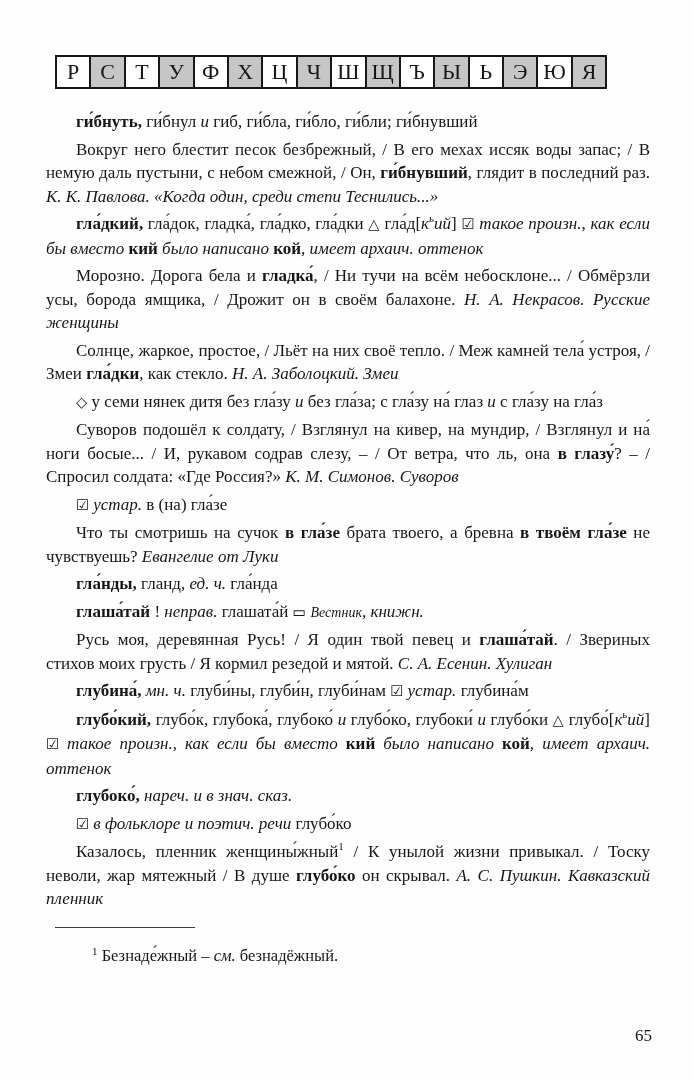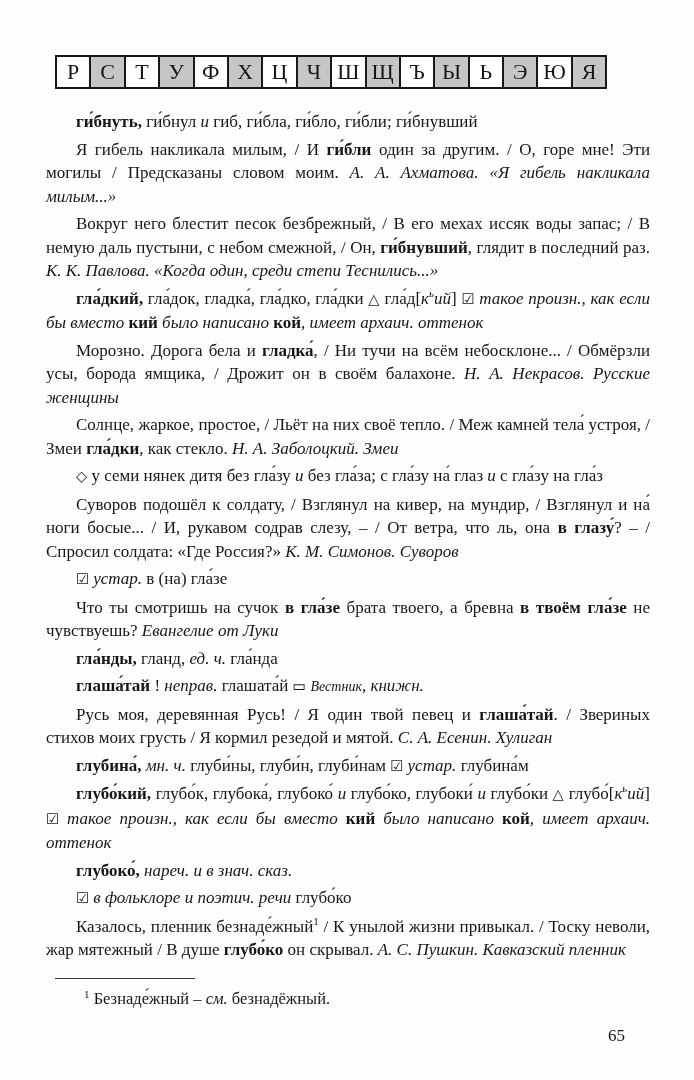--- a/index.html
+++ b/index.html
@@ -59,29 +59,29 @@
     margin-top: 16px;
   }
   .footnote-rule {
     width: 140px;
     height: 0;
     border-top: 1.5px solid #3a3a3a;
     margin-left: 13px;
     margin-bottom: 8px;
   }
   .footnote-para {
-    margin: 8px;
+    margin: 16px;
     text-indent: 34px;
     font-size: 16.5px;
     text-align: left;
   }
   .page-number {
     position: absolute;
     top: 1026px;
-    right: 69px;
+    right: 42px;
     font-size: 17px;
   }
 </style>
 </head>
 <body>
 
 <div class="page">
 
   <div class="alphabet-bar" id="alphabet-bar">
       <div class="alpha-cell">Р</div>
@@ -98,37 +98,36 @@
       <div class="alpha-cell shaded">Ы</div>
       <div class="alpha-cell">Ь</div>
       <div class="alpha-cell shaded">Э</div>
       <div class="alpha-cell">Ю</div>
       <div class="alpha-cell shaded">Я</div>
     </div>
 
   <div class="body-text" id="body-text">
 
     <p class="para"><span class="b">ги́бнуть,</span><span> ги́бнул </span><span class="i">и</span><span> гиб, ги́бла, ги́бло, ги́бли; ги́бнувший</span></p>
-      <p class="para"><span>Я гибель накликала милым, / И </span><span class="b">ги́бли</span><span> один за другим. / О, горе мне! Эти могилы / Предсказаны словом моим. </span><span class="i">А. А. Ахматова. «Я гибель накликала милым...»</span></p>
       <p class="para"><span>Вокруг него блестит песок безбрежный, / В его мехах иссяк воды запас; / В немую даль пустыни, с небом смежной, / Он, </span><span class="b">ги́бнувший</span><span>, глядит в последний раз. </span><span class="i">К. К. Павлова. «Когда один, среди степи Теснились...»</span></p>
       <p class="para"><span class="b">гла́дкий,</span><span> гла́док, гладка́, гла́дко, гла́дки </span><span class="sym">△</span><span> гла́д[</span><span class="i">к</span><sup class="s i">ь</sup><span class="i">ий</span><span>] </span><span class="sym">☑</span><span> </span><span class="i">такое произн., как если бы вместо </span><span class="b">кий</span><span class="i"> было написано </span><span class="b">кой</span><span class="i">, имеет архаич. оттенок</span></p>
       <p class="para"><span>Морозно. Дорога бела и </span><span class="b">гладка́</span><span>, / Ни тучи на всём небосклоне... / Обмёрзли усы, борода ямщика, / Дрожит он в своём балахоне. </span><span class="i">Н. А. Некрасов. Русские женщины</span></p>
       <p class="para"><span>Солнце, жаркое, простое, / Льёт на них своё тепло. / Меж камней тела́ устроя, / Змеи </span><span class="b">гла́дки</span><span>, как стекло. </span><span class="i">Н. А. Заболоцкий. Змеи</span></p>
       <p class="para"><span class="sym">◇</span><span> у семи нянек дитя без гла́зу </span><span class="i">и</span><span> без гла́за; с гла́зу на́ глаз </span><span class="i">и</span><span> с гла́зу на гла́з</span></p>
       <p class="para"><span>Суворов подошёл к солдату, / Взглянул на кивер, на мундир, / Взглянул и на́ ноги босые... / И, рукавом содрав слезу, – / От ветра, что ль, она </span><span class="b">в глазу́</span><span>? – / Спросил солдата: «Где Россия?» </span><span class="i">К. М. Симонов. Суворов</span></p>
       <p class="para"><span class="sym">☑</span><span> </span><span class="i">устар.</span><span> в (на) гла́зе</span></p>
       <p class="para"><span>Что ты смотришь на сучок </span><span class="b">в гла́зе</span><span> брата твоего, а бревна </span><span class="b">в твоём гла́зе</span><span> не чувствуешь? </span><span class="i">Евангелие от Луки</span></p>
       <p class="para"><span class="b">гла́нды,</span><span> гланд, </span><span class="i">ед. ч.</span><span> гла́нда</span></p>
       <p class="para"><span class="b">глаша́тай</span><span> ! </span><span class="i">неправ.</span><span> глашата́й </span><span class="sym">▭</span><span> </span><span class="i big">Вестник</span><span class="i">, </span><span class="i">книжн.</span></p>
       <p class="para"><span>Русь моя, деревянная Русь! / Я один твой певец и </span><span class="b">глаша́тай</span><span>. / Звериных стихов моих грусть / Я кормил резедой и мятой. </span><span class="i">С. А. Есенин. Хулиган</span></p>
       <p class="para"><span class="b">глубина́,</span><span> </span><span class="i">мн. ч.</span><span> глуби́ны, глуби́н, глуби́нам </span><span class="sym">☑</span><span> </span><span class="i">устар.</span><span> глубина́м</span></p>
       <p class="para"><span class="b">глубо́кий,</span><span> глубо́к, глубока́, глубоко́ </span><span class="i">и</span><span> глубо́ко, глубоки́ </span><span class="i">и</span><span> глубо́ки </span><span class="sym">△</span><span> глубо́[</span><span class="i">к</span><sup class="s i">ь</sup><span class="i">ий</span><span>] </span><span class="sym">☑</span><span> </span><span class="i">такое произн., как если бы вместо </span><span class="b">кий</span><span class="i"> было написано </span><span class="b">кой</span><span class="i">, имеет архаич. оттенок</span></p>
       <p class="para"><span class="b">глубоко́,</span><span> </span><span class="i">нареч. и в знач. сказ.</span></p>
       <p class="para"><span class="sym">☑</span><span> </span><span class="i">в фольклоре и поэтич. речи</span><span> глубо́ко</span></p>
-      <p class="para"><span>Казалось, пленник безнаде́жный</span><sup class="s">1</sup><span> / К унылой жизни привыкал. / Тоску неволи, жар мятежный / В душе </span><span class="b">глубо́ко</span><span> он скрывал. </span><span class="i">А. С. Пушкин. Кавказский пленник</span></p>
+      <p class="para"><span>Казалось, пленник женщины́жный</span><sup class="s">1</sup><span> / К унылой жизни привыкал. / Тоску неволи, жар мятежный / В душе </span><span class="b">глубо́ко</span><span> он скрывал. </span><span class="i">А. С. Пушкин. Кавказский пленник</span></p>
       <div class="footnote-block" id="footnote-block">
       <div class="footnote-rule"></div>
       <p class="footnote-para" id="footnote-text"><sup class="s">1</sup><span> Безнаде́жный – </span><span class="i">см.</span><span> безнадёжный.</span></p>
     </div>
   </div>
 
   <div class="page-number">65</div>
 
 </div>
 

